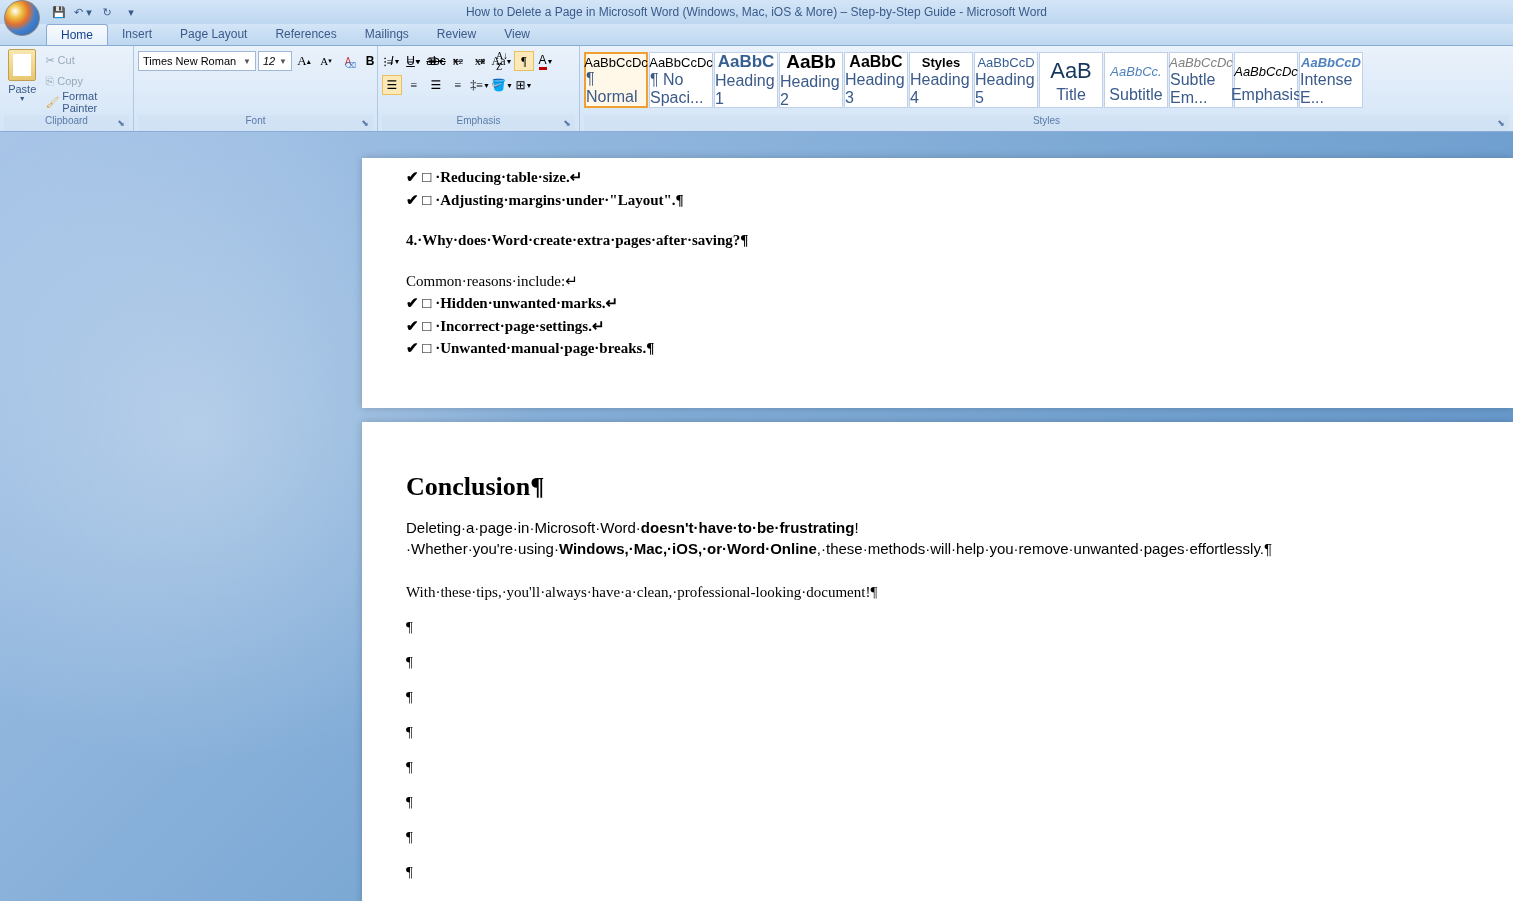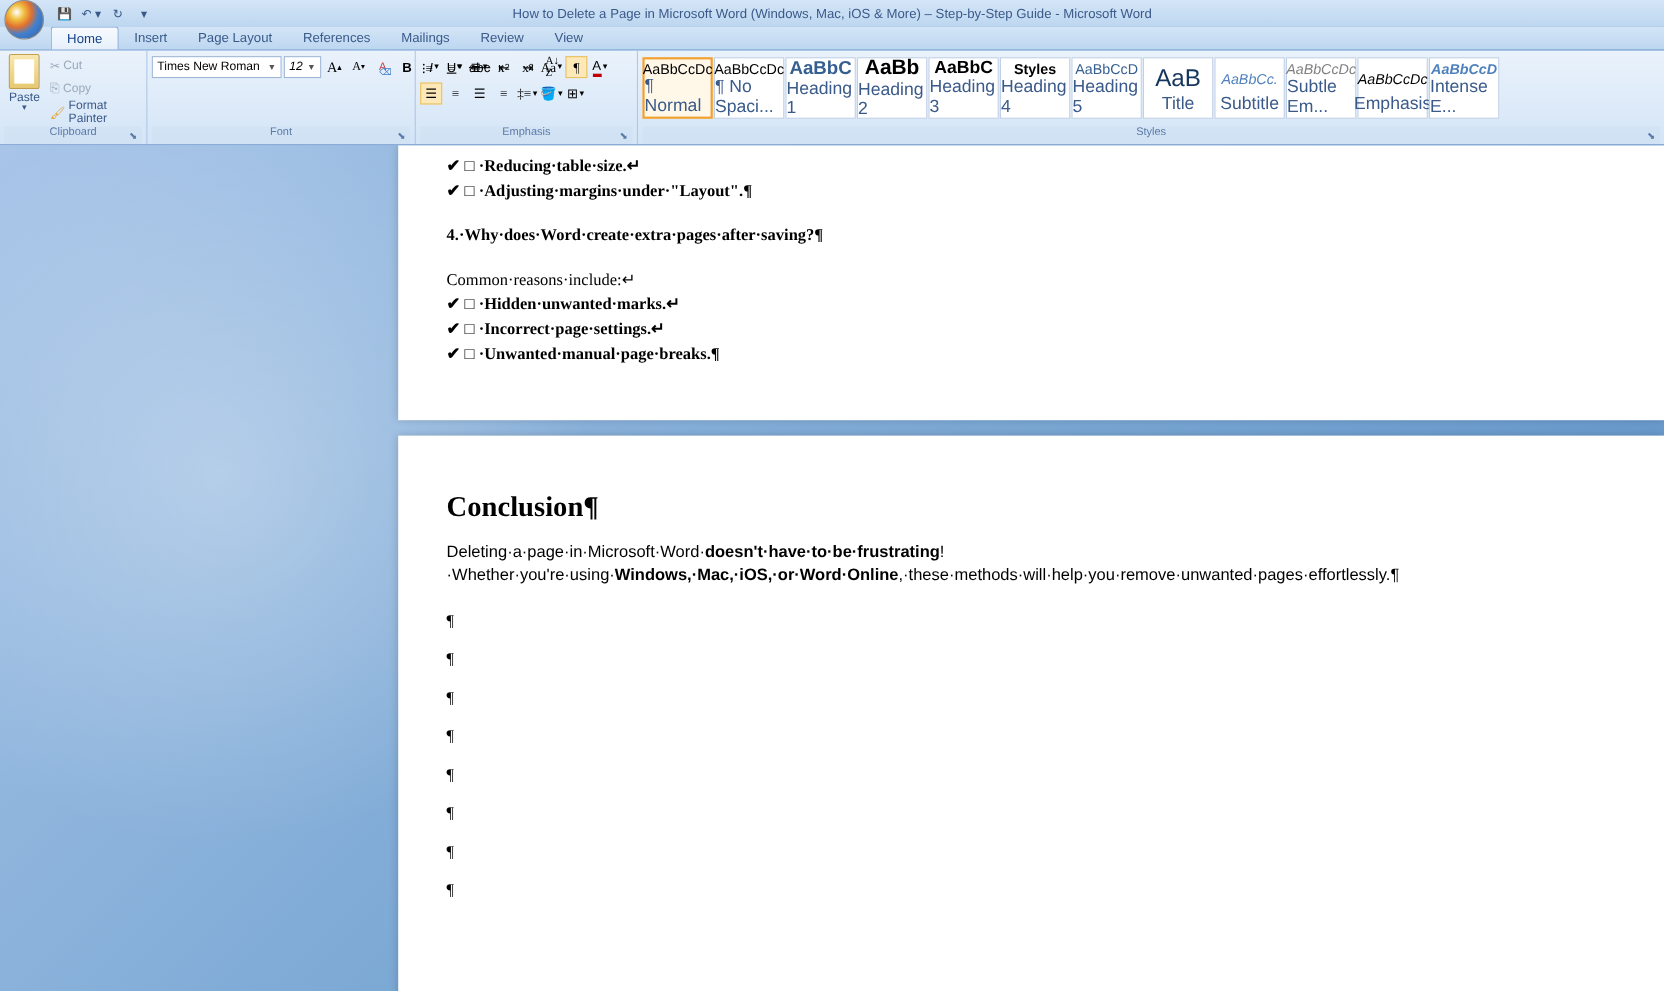--- a/index.html
+++ b/index.html
@@ -46,21 +46,21 @@
 .styles-gallery { display: flex; height: 58px; }
 .style-item { width: 64px; height: 56px; border: 1px solid #c0d0e8; background: #fff; margin-right: 1px; display: flex; flex-direction: column; align-items: center; justify-content: center; cursor: pointer; }
 .style-item.selected { border: 2px solid #f0a030; background: #fff8e8; }
 .style-preview { font-size: 13px; height: 30px; display: flex; align-items: center; }
 .style-name { font-size: 16px; color: #3a5a8a; }
 
 
 .doc-area { position: absolute; top: 132px; left: 0; right: 0; bottom: 0; overflow: hidden; background: linear-gradient(135deg, #a8c5e8 0%, #7ba8d4 50%, #5a8fc7 100%); }
 .doc-area::before { content: ''; position: absolute; left: -200px; top: -100px; width: 800px; height: 800px; background: radial-gradient(ellipse, rgba(255,255,255,0.3), transparent 60%); }
 .page { background: #fff; margin-left: 362px; width: 1151px; box-shadow: 0 0 8px rgba(0,0,0,0.2); position: relative; }
-.page1 { height: 250px; padding: 10px 44px 40px 44px; }
+.page1 { height: 250px; padding: 10px 44px 40px 44px; margin-top: 26px; }
 .page-gap { height: 14px; }
 .page2 { min-height: 600px; padding: 50px 44px; }
 
 .doc-line { font-family: 'Times New Roman', serif; font-size: 15px; color: #000; line-height: 1.3; margin-bottom: 3px; }
 .doc-line.bold { font-weight: bold; }
 .doc-heading { font-family: 'Times New Roman', serif; font-size: 26px; font-weight: bold; margin-bottom: 16px; }
 .para-mark { font-family: 'Times New Roman', serif; font-size: 15px; margin-bottom: 18px; }
 </style>
 </head>
 <body>
@@ -253,20 +253,21 @@
       <div class="doc-line" style="height: 15px;">&nbsp;</div>
       <div class="doc-line">Common·reasons·include:↵</div>
       <div class="doc-line bold">✔ □ ·Hidden·unwanted·marks.↵</div>
       <div class="doc-line bold">✔ □ ·Incorrect·page·settings.↵</div>
       <div class="doc-line bold">✔ □ ·Unwanted·manual·page·breaks.¶</div>
     </div>
   <div class="page-gap"></div>
   <div class="page page2" id="page2">
       <div class="doc-heading">Conclusion¶</div>
       <div class="doc-line" style="margin-bottom: 24px;"><span>Deleting·a·page·in·Microsoft·Word·</span><span style="font-weight: bold;">doesn't·have·to·be·frustrating</span><span>!·Whether·you're·using·</span><span style="font-weight: bold;">Windows,·Mac,·iOS,·or·Word·Online</span><span>,·these·methods·will·help·you·remove·unwanted·pages·effortlessly.¶</span></div>
+      <div class="doc-line" style="margin-bottom: 16px;">With·these·tips,·you'll·always·have·a·clean,·professional-looking·document!¶</div>
       <div class="para-mark">¶</div>
       <div class="para-mark">¶</div>
       <div class="para-mark">¶</div>
       <div class="para-mark">¶</div>
       <div class="para-mark">¶</div>
       <div class="para-mark">¶</div>
       <div class="para-mark">¶</div>
       <div class="para-mark">¶</div>
     </div>
 </div>

